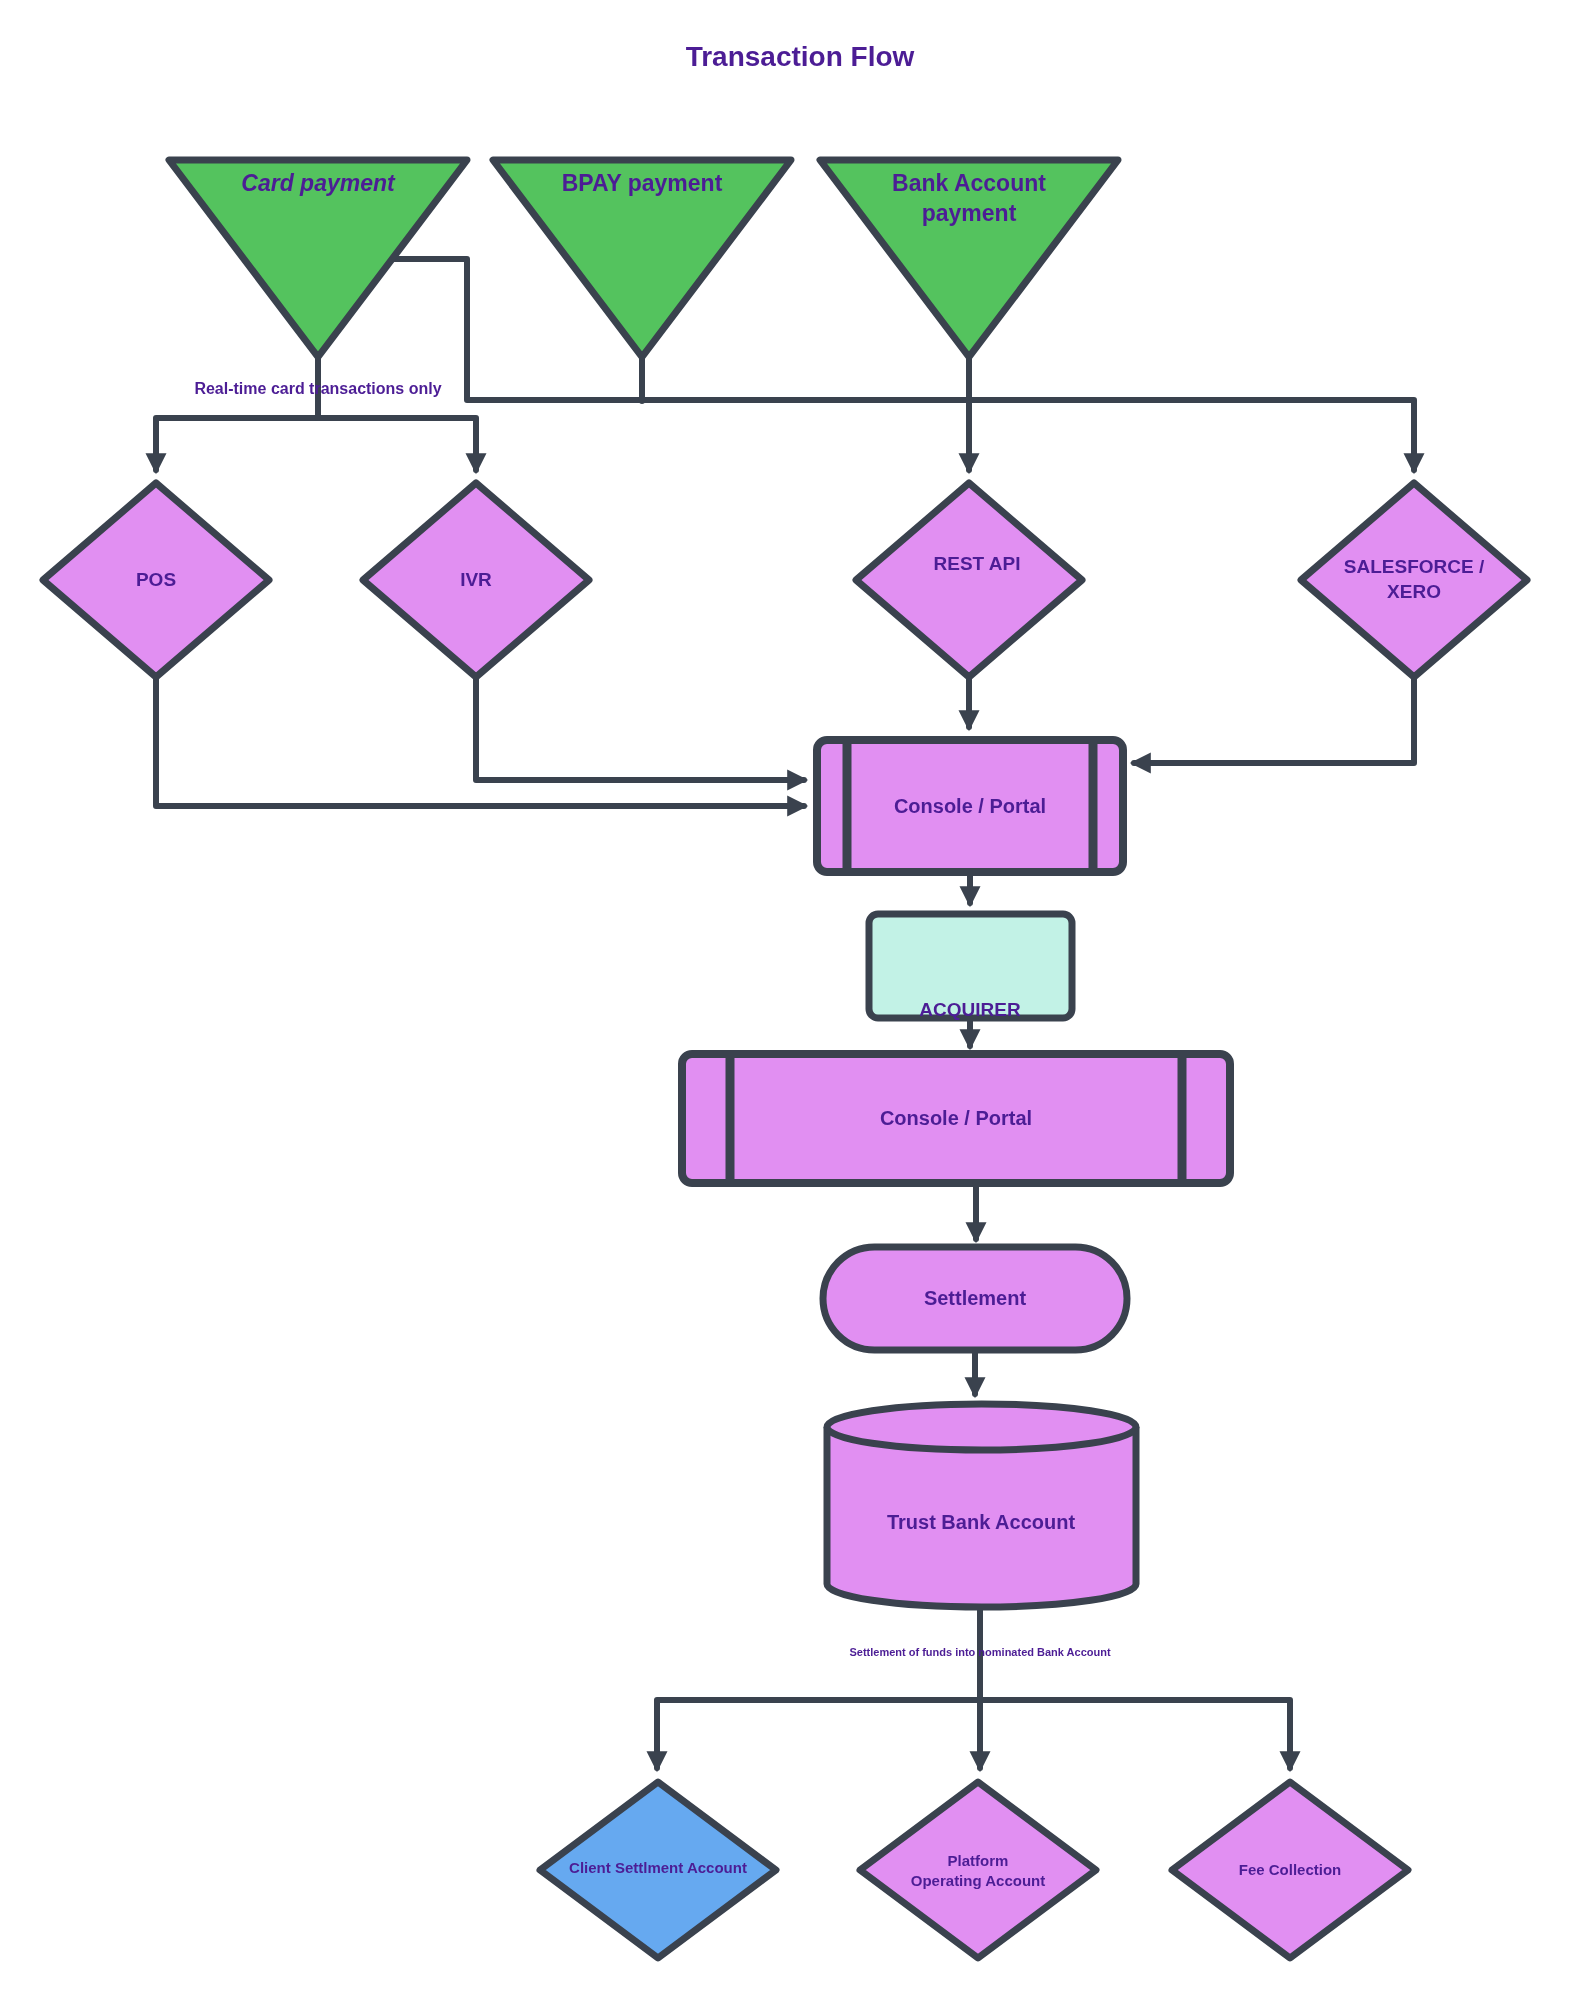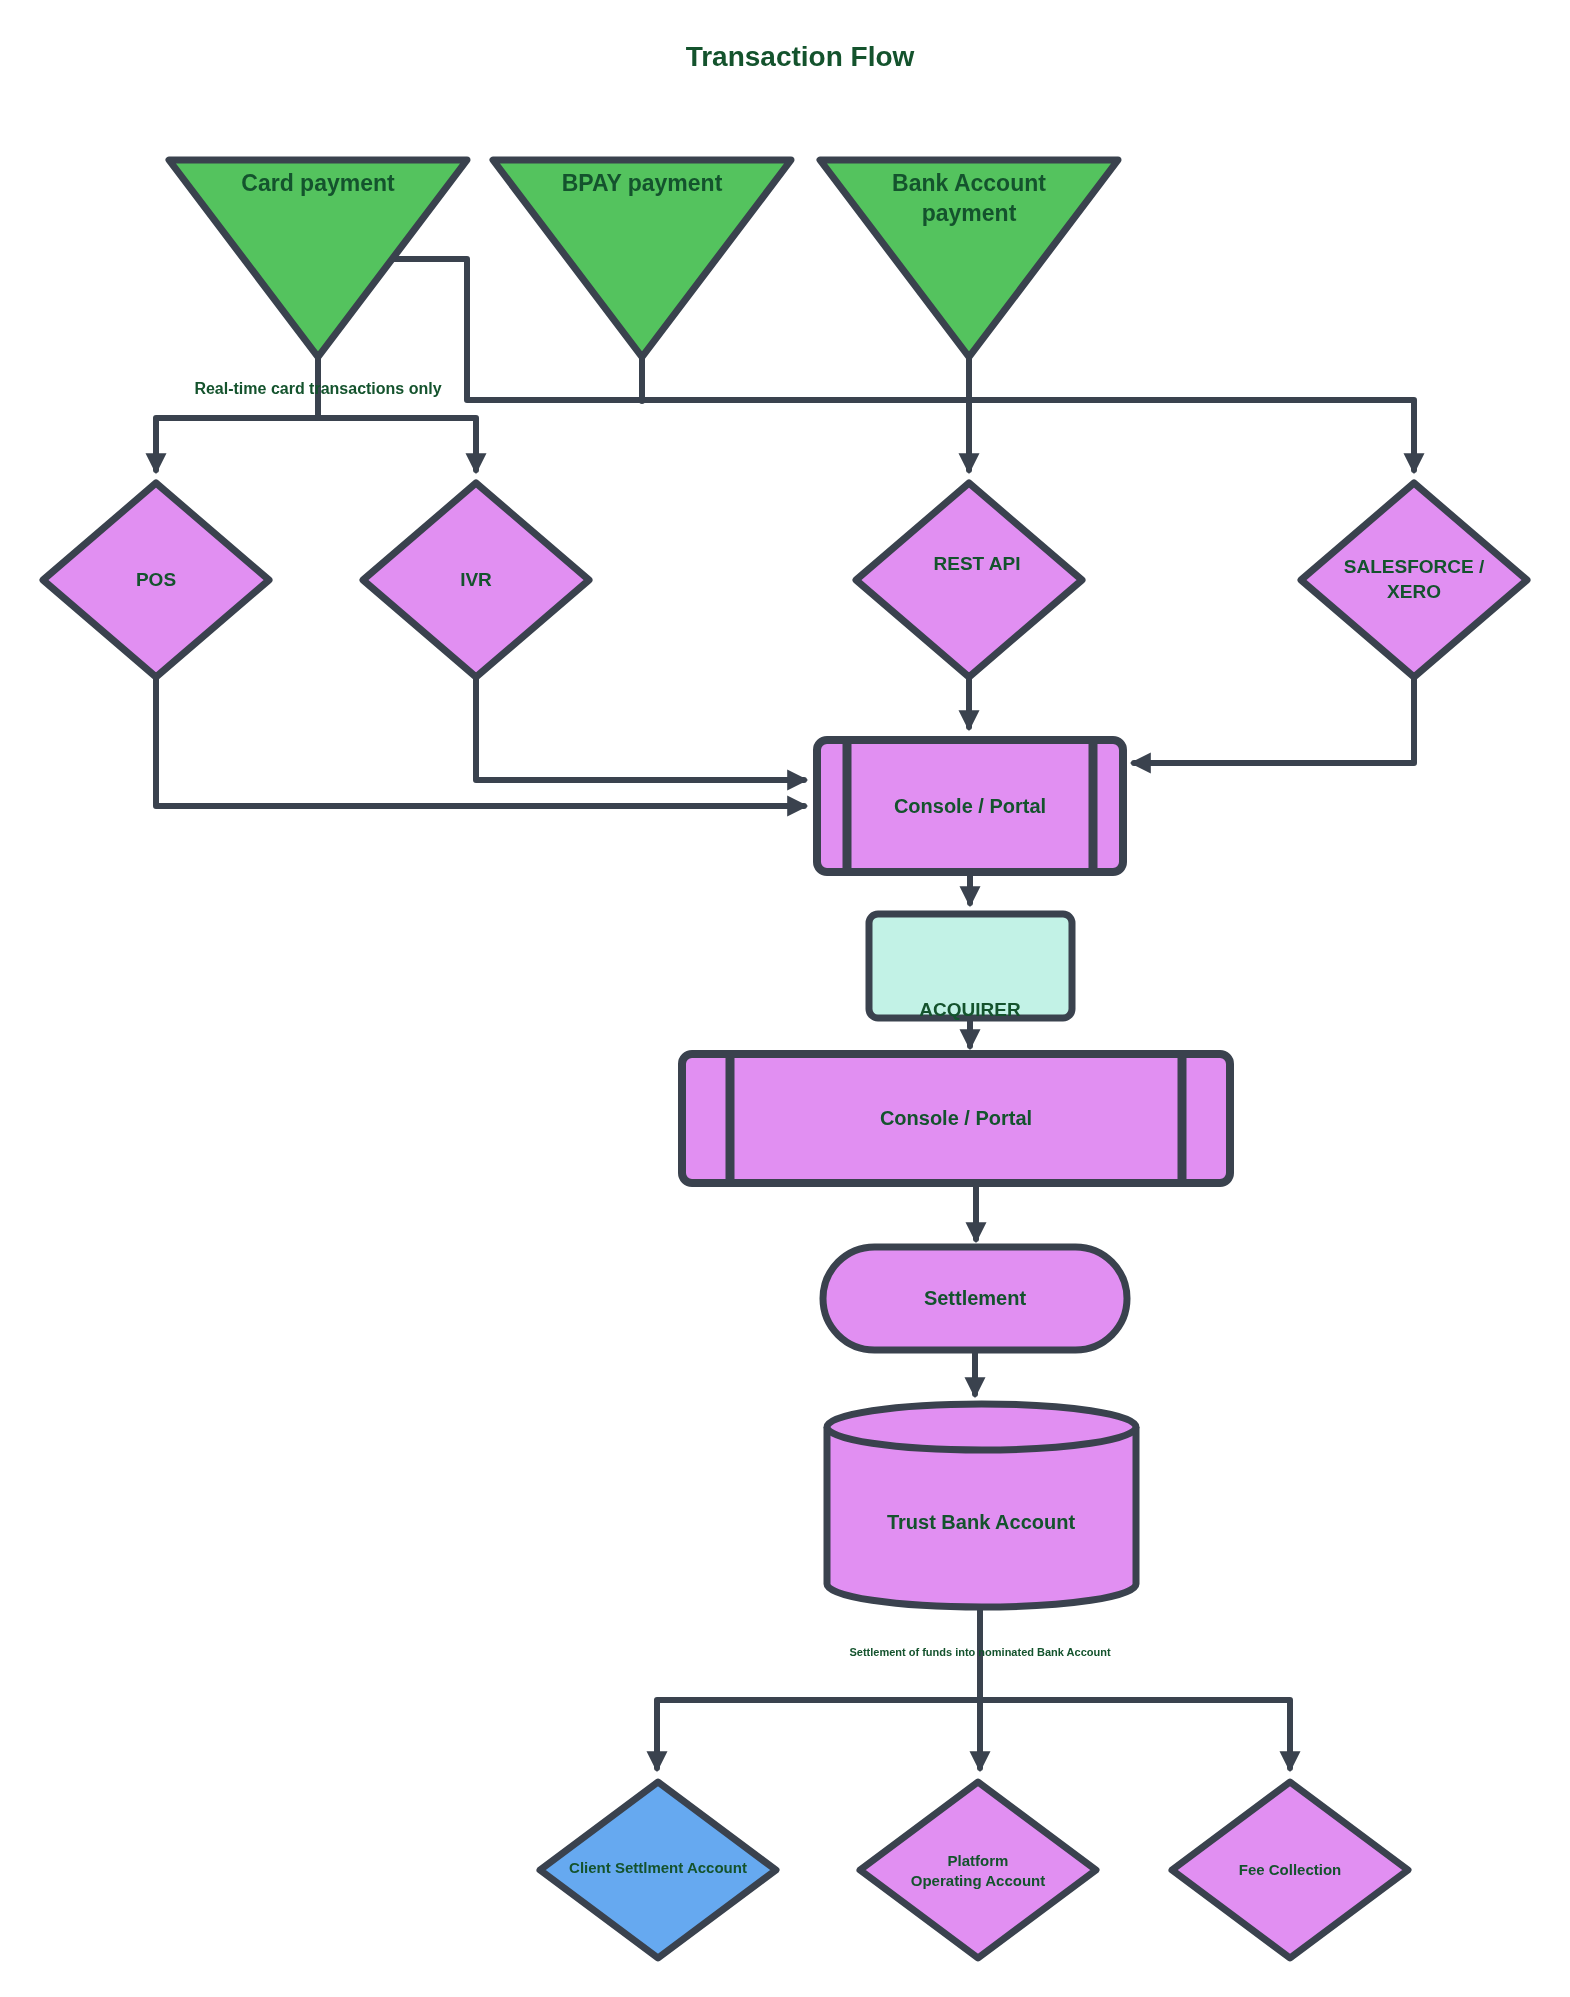--- a/index.html
+++ b/index.html
@@ -5,21 +5,21 @@
   html,body{margin:0;padding:0;background:#ffffff;}
   #canvas{position:relative;width:1570px;height:1997px;background:#ffffff;overflow:hidden;
           font-family:"Liberation Sans",sans-serif;}
   svg{position:absolute;left:0;top:0;}
   .edge{fill:none;stroke:#3a424e;stroke-width:6;stroke-linejoin:round;stroke-linecap:round;}
   .arrow{marker-end:url(#arrowhead);}
   .shape{stroke:#3a424e;stroke-width:7;stroke-linejoin:round;}
   .thickshape{stroke:#3a424e;stroke-width:8;stroke-linejoin:round;}
   .bar{stroke:#3a424e;stroke-width:9;}
   #arrowhead path{fill:#3a424e;}
-  .label{position:absolute;transform:translate(-50%,-50%);font-weight:bold;color:#14532d;
+  .label{position:absolute;transform:translate(-50%,-50%);font-weight:bold;color:#4c1d95;
          text-align:center;white-space:pre-line;line-height:1.3;}
   .t28{font-size:28px;} .t23{font-size:23px;} .t20{font-size:20px;} .t19{font-size:19px;}
   .t17{font-size:11px;} .t16{font-size:16px;} .t15{font-size:15px;}
 </style>
 </head>
 <body>
 
 <div id="canvas">
 
   <svg width="1570" height="1997" viewBox="0 0 1570 1997">
@@ -87,21 +87,21 @@
     <path class="shape" d="M827 1427 L827 1584 A154 23 0 0 0 1136 1584 L1136 1427" fill="#e18ff2"></path>
     <ellipse class="shape" cx="981.5" cy="1427" rx="154.5" ry="23" fill="#e18ff2"></ellipse>
 
     <polygon class="shape" points="658,1782 776,1870 658,1958 540,1870" fill="#66a9f0"></polygon>
     <polygon class="shape" points="978,1782 1096,1870 978,1958 860,1870" fill="#e18ff2"></polygon>
     <polygon class="shape" points="1290,1782 1408,1870 1290,1958 1172,1870" fill="#e18ff2"></polygon>
   </svg>
 
   <div class="label t28" style="left:800px;top:57px;">Transaction Flow</div>
 
-  <div class="label t23" style="left:318px;top:184px;">Card payment</div>
+  <div class="label t23" style="left:318px;top:184px;font-style:italic;">Card payment</div>
   <div class="label t23" style="left:642px;top:184px;">BPAY payment</div>
   <div class="label t23" style="left:969px;top:199px;">Bank Account
 payment</div>
 
   <div class="label t16" style="left:318px;top:389px;">Real-time card transactions only</div>
 
   <div class="label t19" style="left:156px;top:580px;">POS</div>
   <div class="label t19" style="left:476px;top:580px;">IVR</div>
   <div class="label t19" style="left:969px;top:564px;padding-left:16px;">REST API</div>
   <div class="label t19" style="left:1414px;top:580px;">SALESFORCE /

